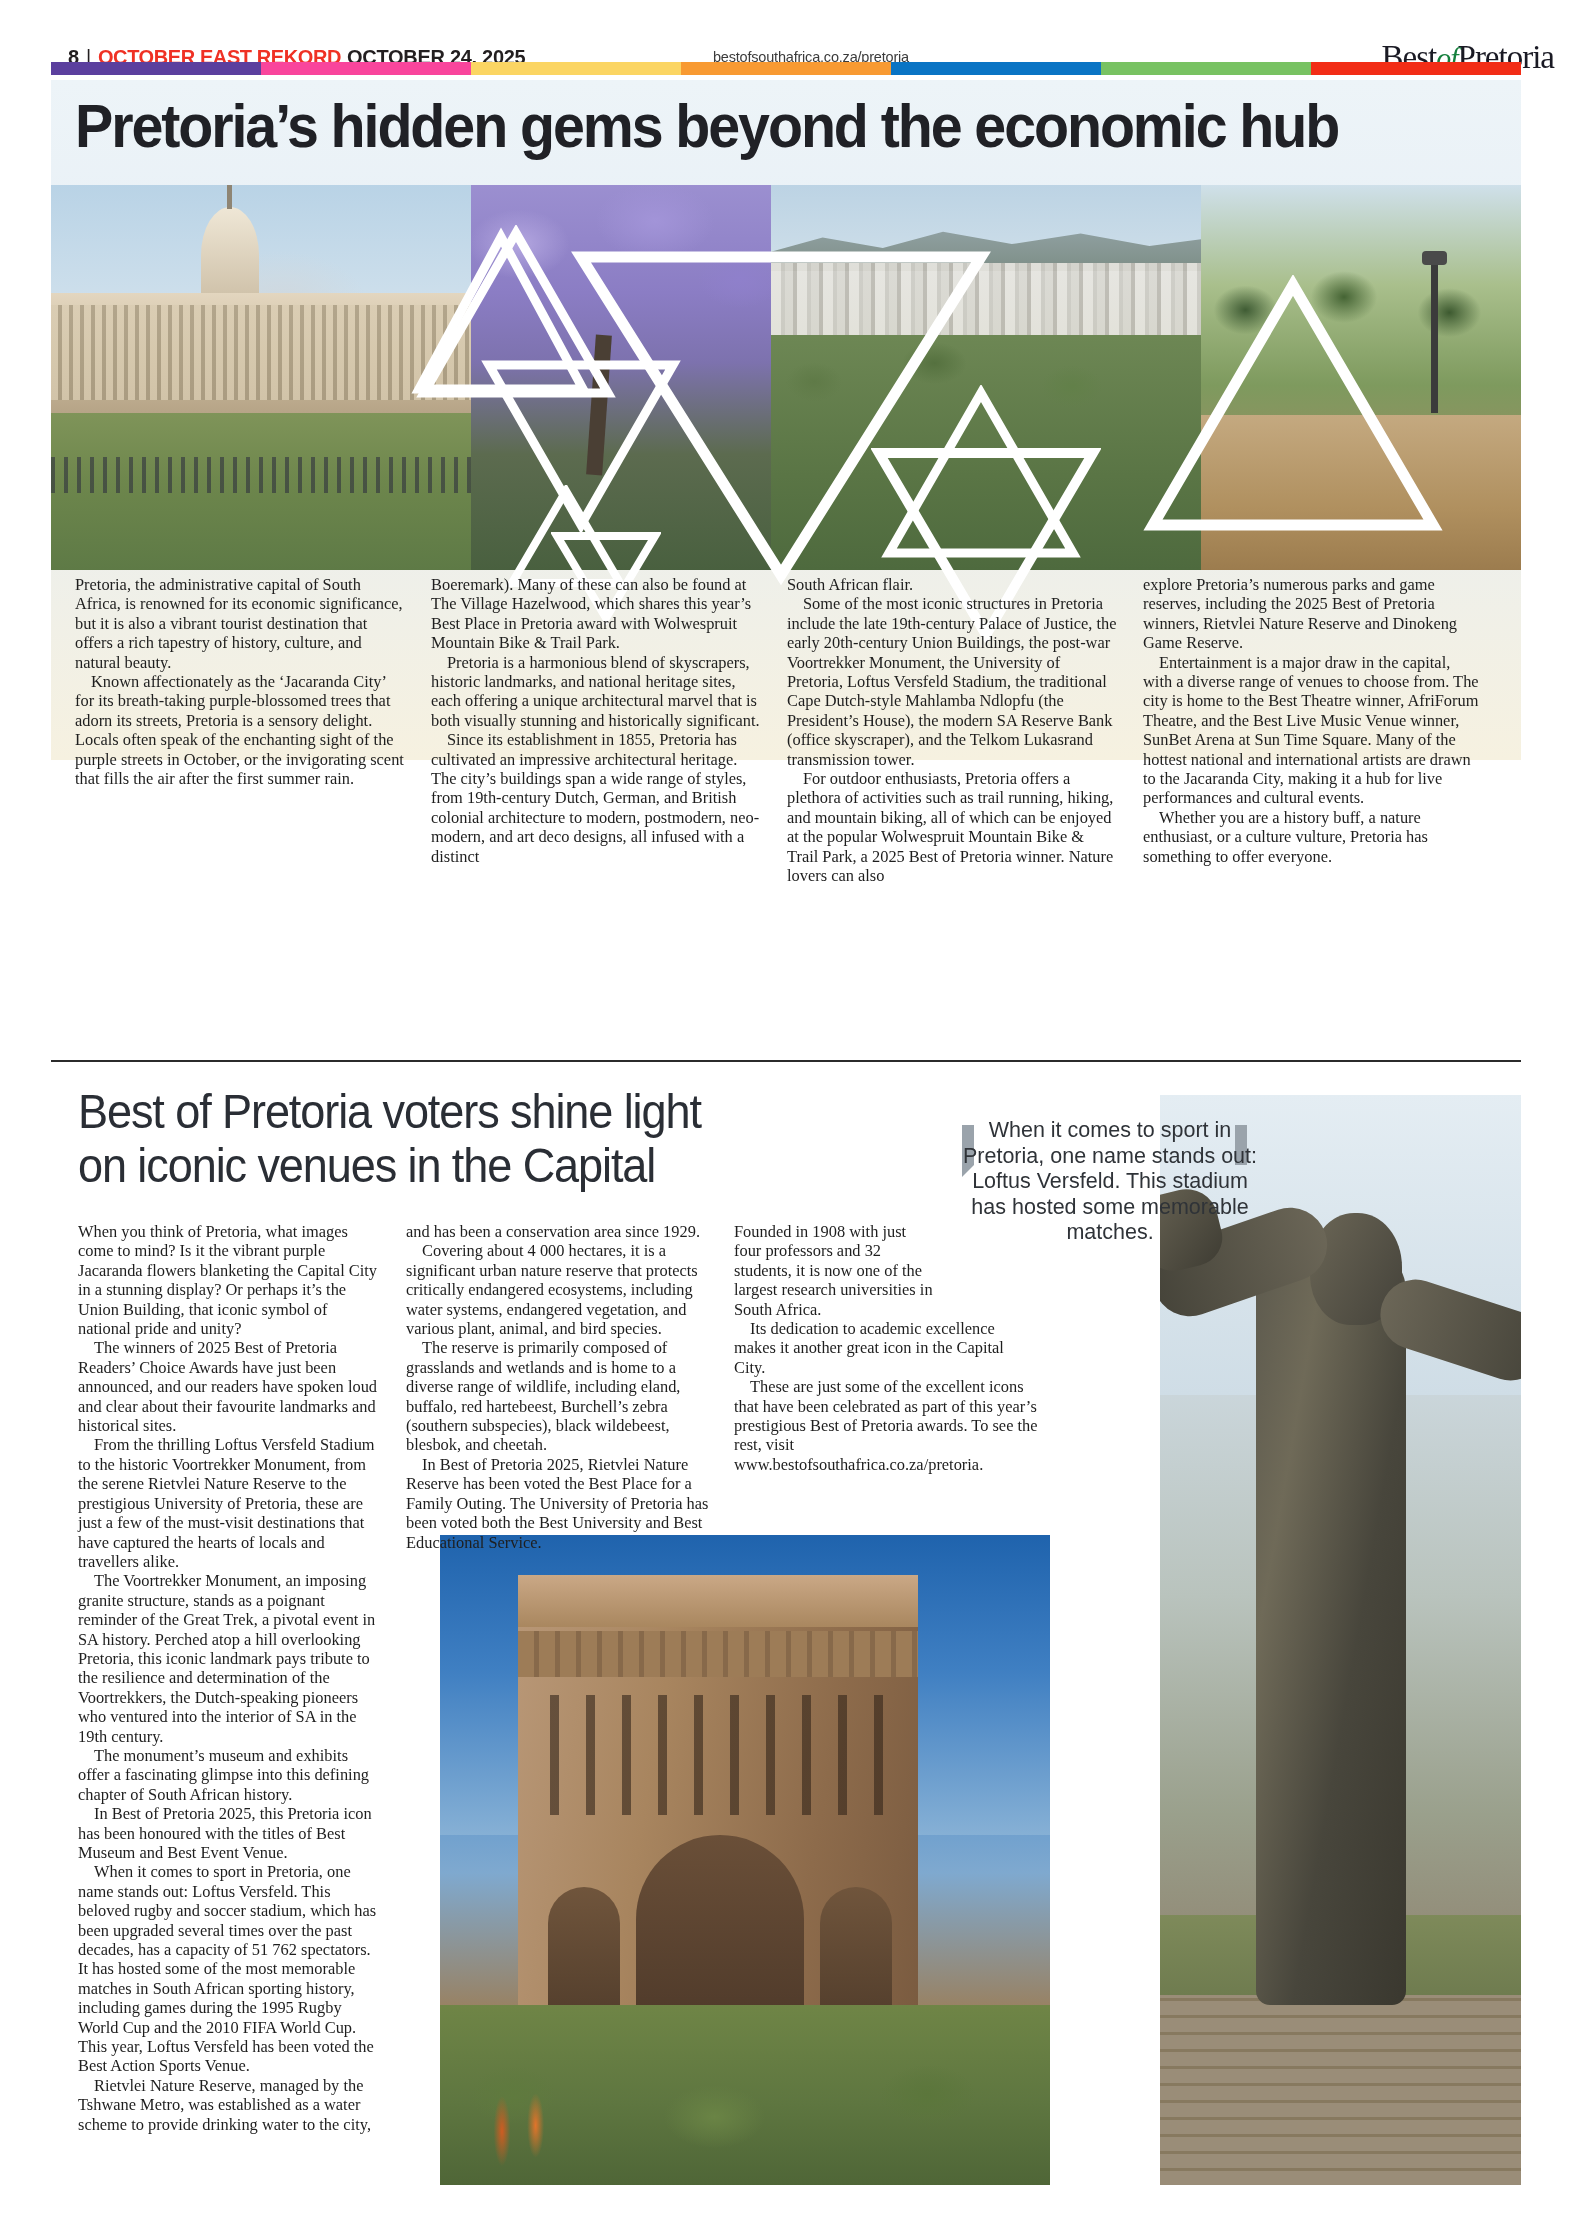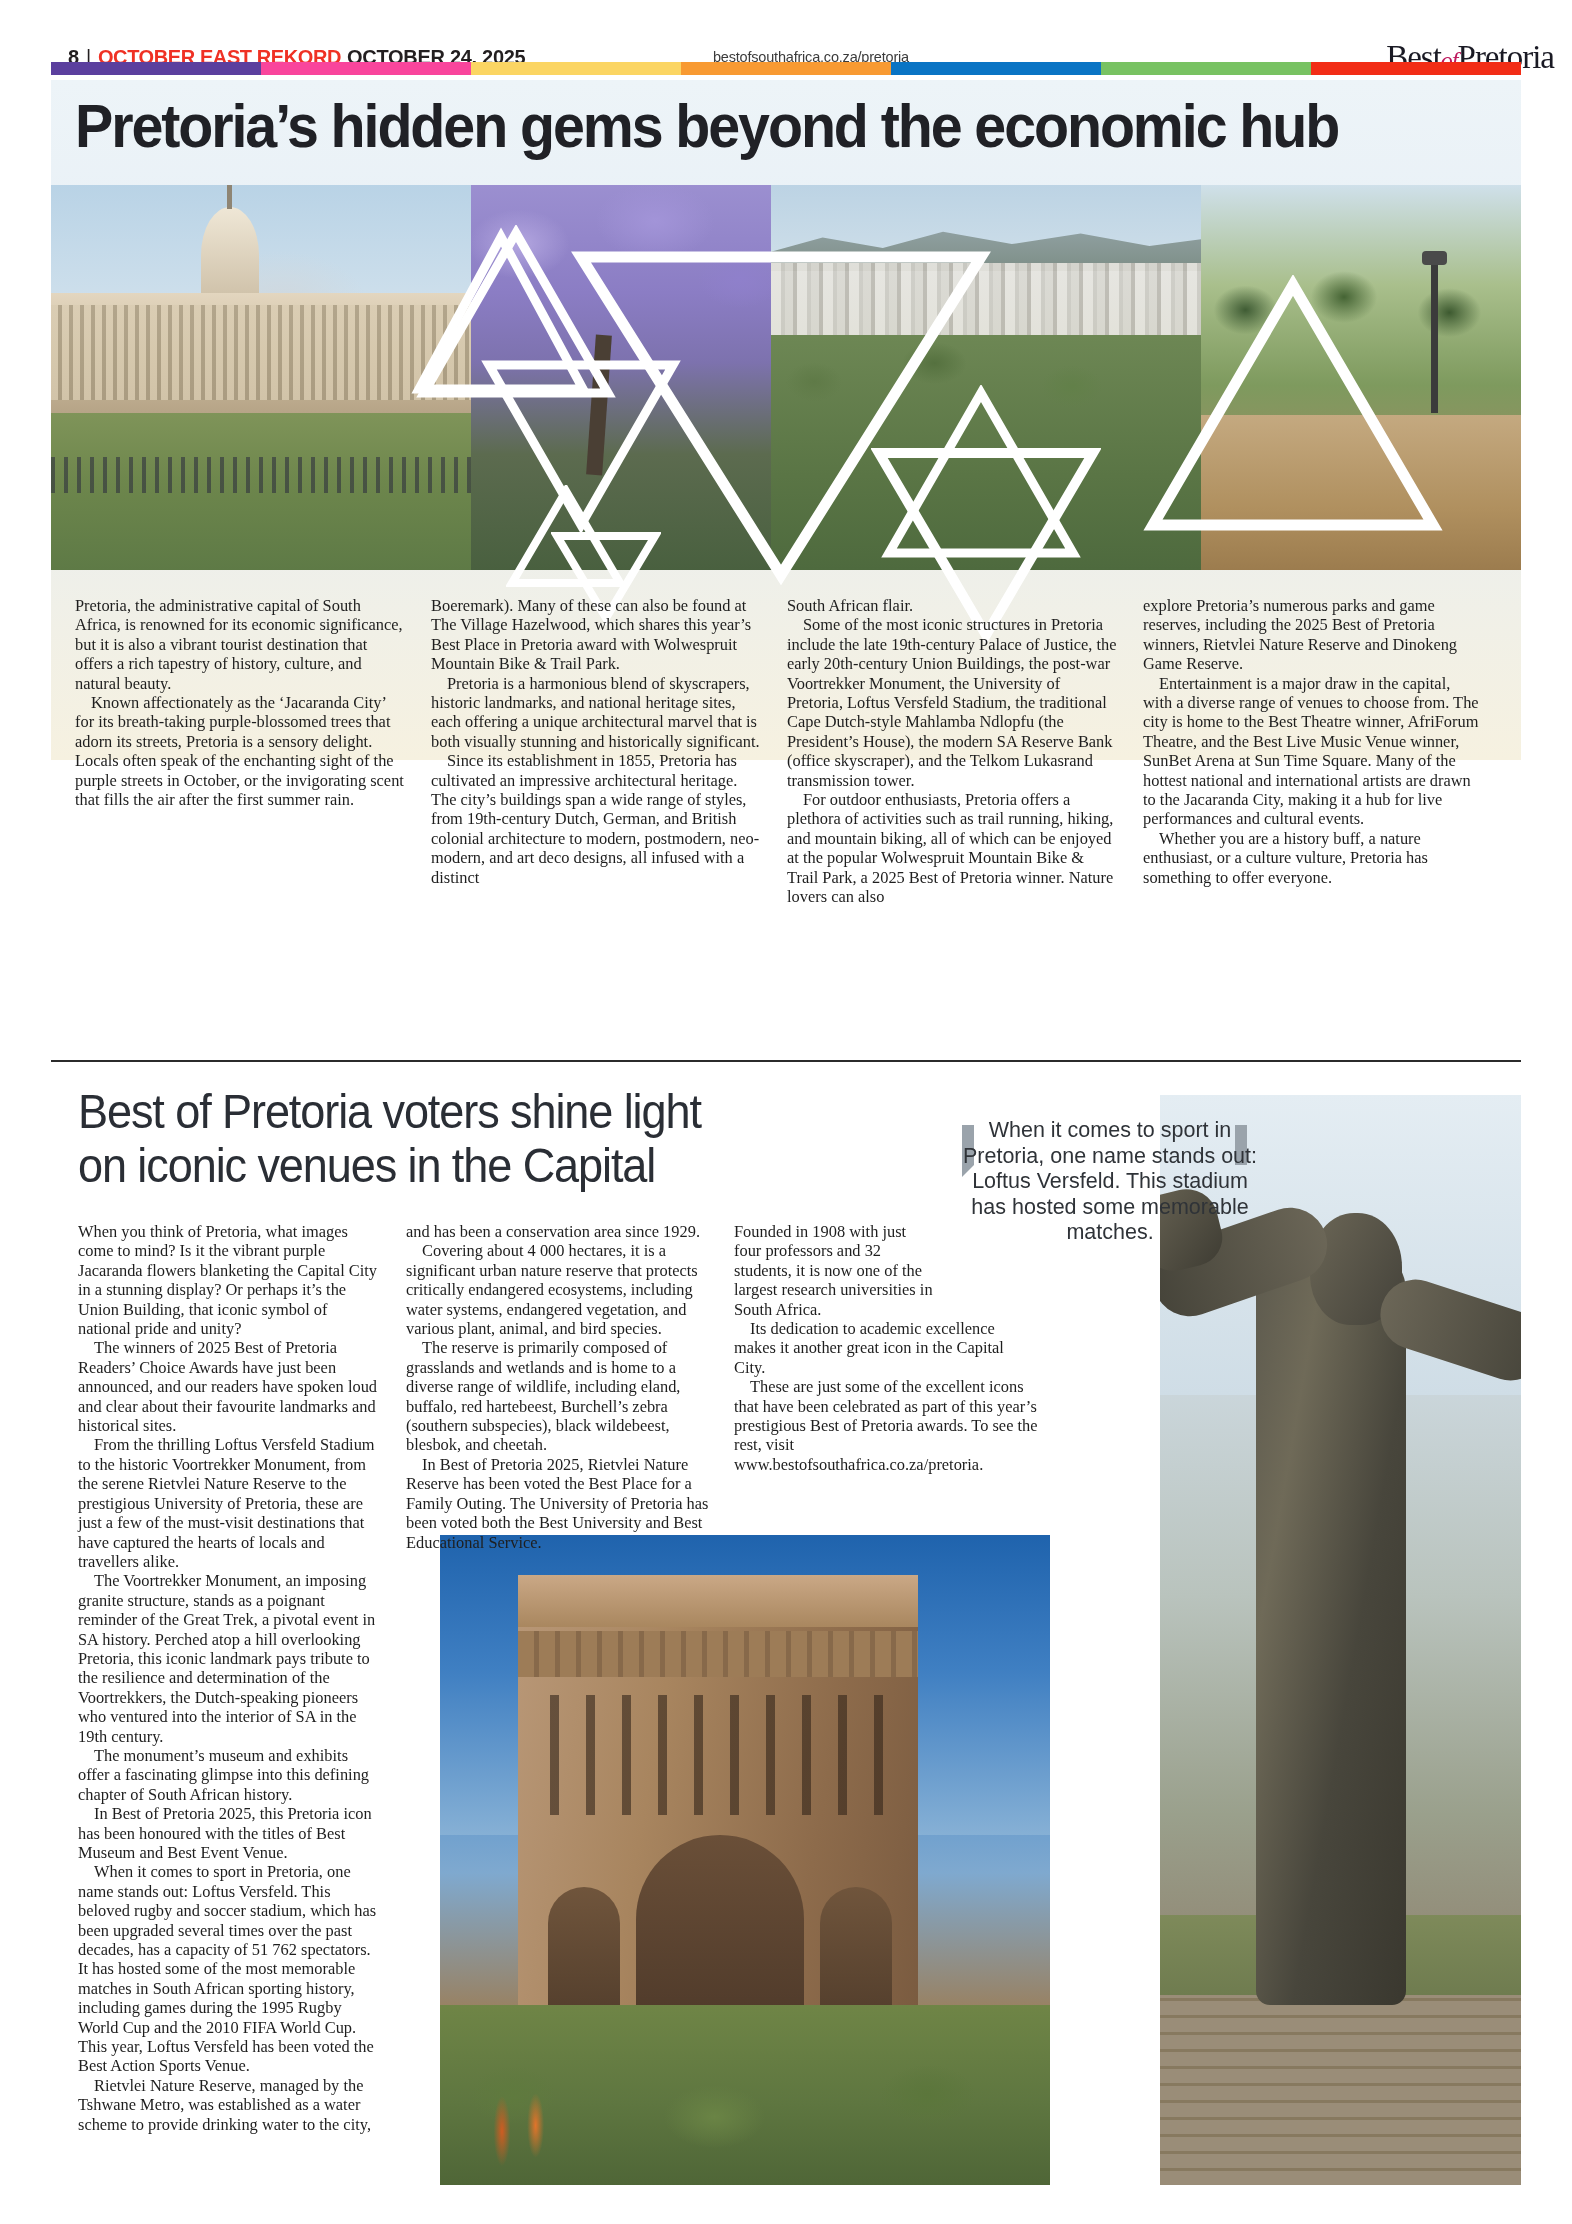--- a/index.html
+++ b/index.html
@@ -33,21 +33,21 @@
     font-size:14.5px;color:#3b3b3b;white-space:nowrap;
     letter-spacing:-0.2px;
   }
   .mast-logo{
     position:absolute;right:18px;top:57px;transform:translateY(-50%);
     font-family:"Liberation Serif", serif;
     font-size:33px;color:#1a1a24;white-space:nowrap;
     letter-spacing:-1px;
   }
   .mast-logo .of{
-    font-style:italic;color:#be185d;font-size:24px;
+    font-style:italic;color:#15803d;font-size:30px;
     font-family:"Liberation Serif", serif;
   }
 
   
   .colorbar{
     position:absolute;left:51px;top:62px;width:1470px;height:13px;
     display:flex;
   }
   .colorbar span{flex:1 1 0;height:100%;}
 
@@ -160,21 +160,21 @@
     background:#4a4a4a;border-radius:4px;
   }
 
   
   .tri-wrap{position:absolute;left:0;top:105px;width:1470px;height:385px;pointer-events:none;}
   .tri{position:absolute;}
   .tri svg{display:block;}
 
   
   .art1-body{
-    position:absolute;left:24px;top:516px;width:1424px;height:175px;
+    position:absolute;left:24px;top:495px;width:1424px;height:175px;
     display:flex;gap:26px;
   }
   .a1col{width:330px;}
   .a1col.c4{width:336px;}
   .bodytext{
     font-family:"Liberation Serif", serif;
     font-size:16.4px;line-height:19.4px;color:#1e1e1e;
     text-align:left;
   }
   .bodytext p{margin:0;text-indent:0;}

